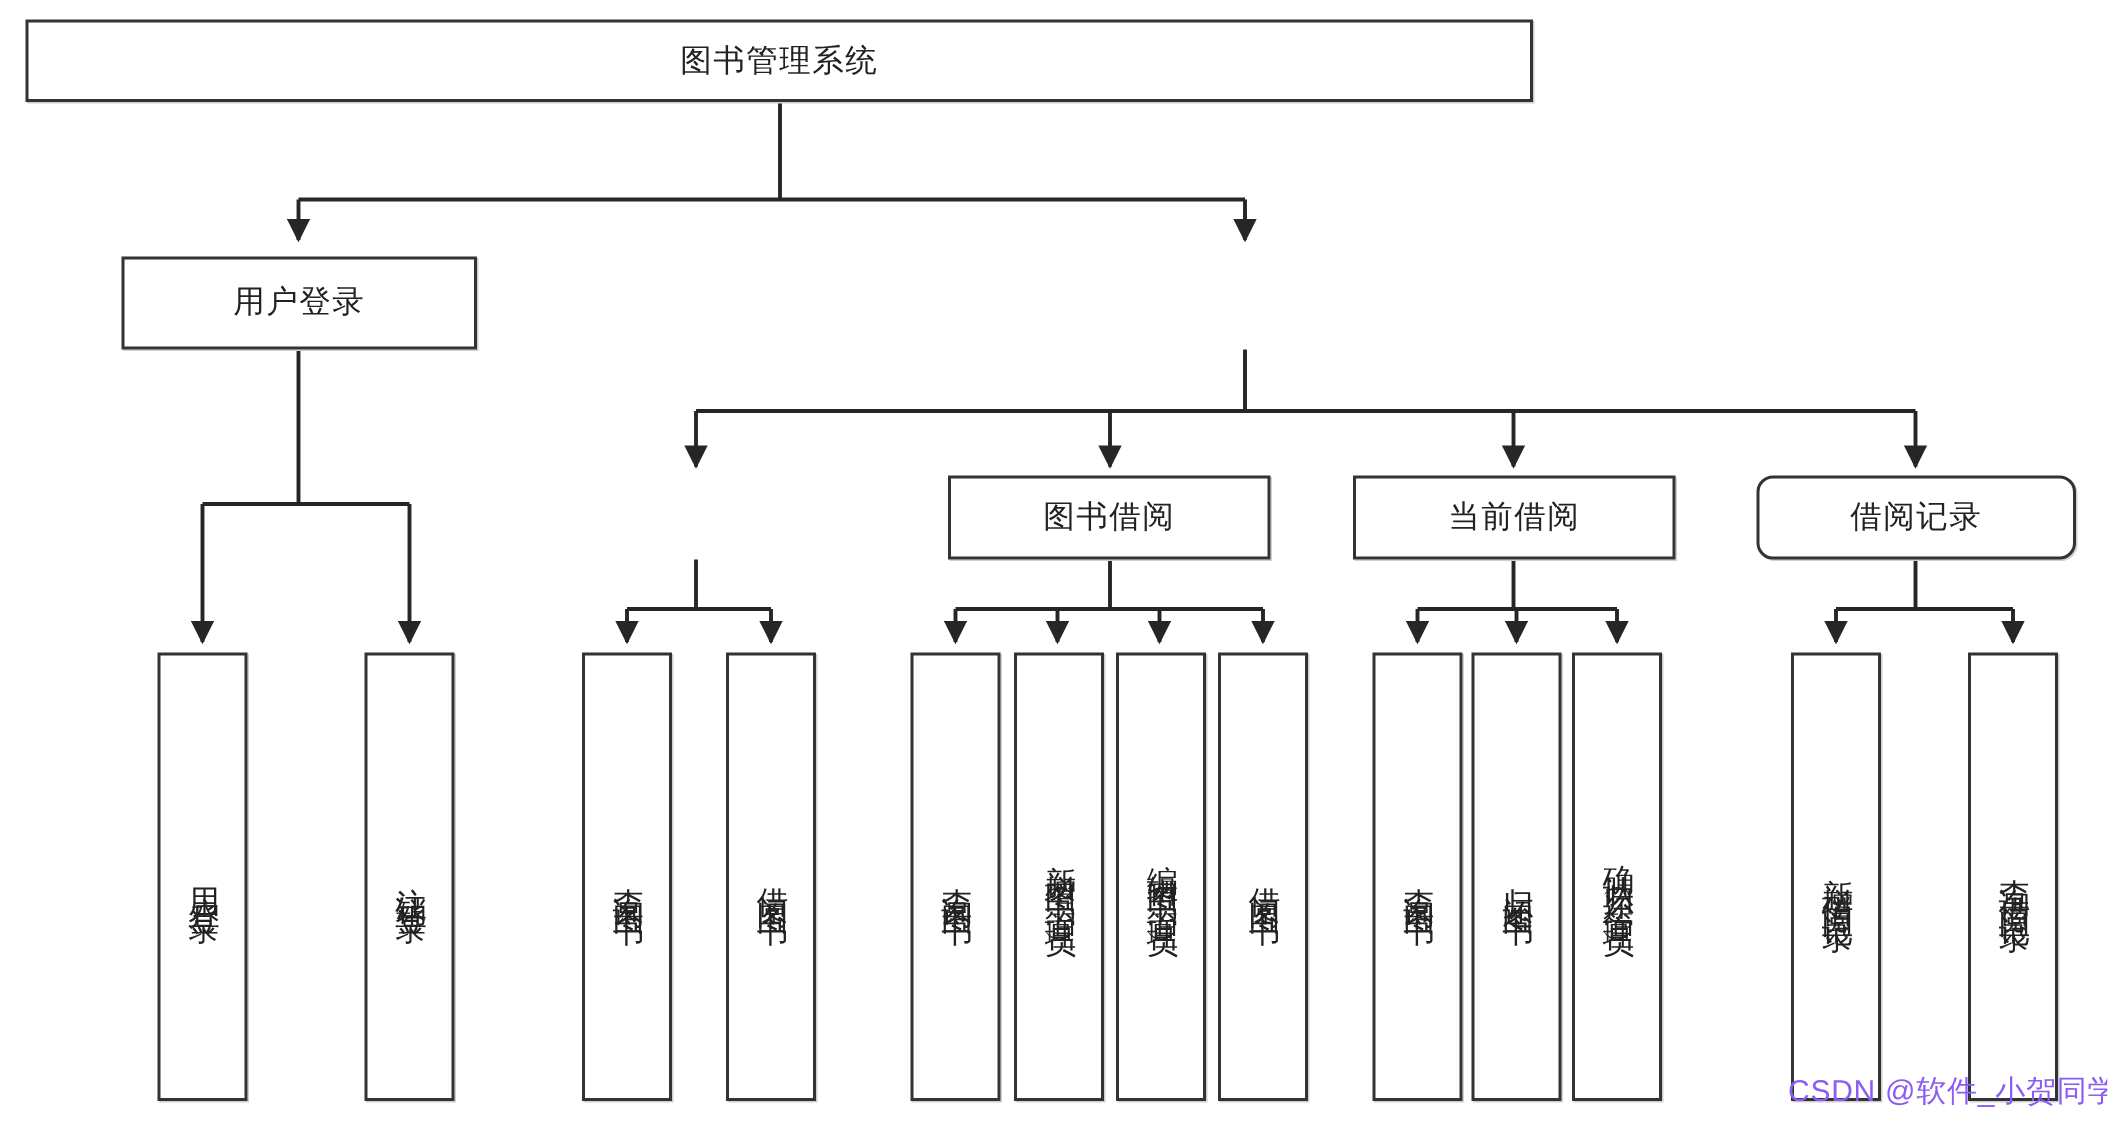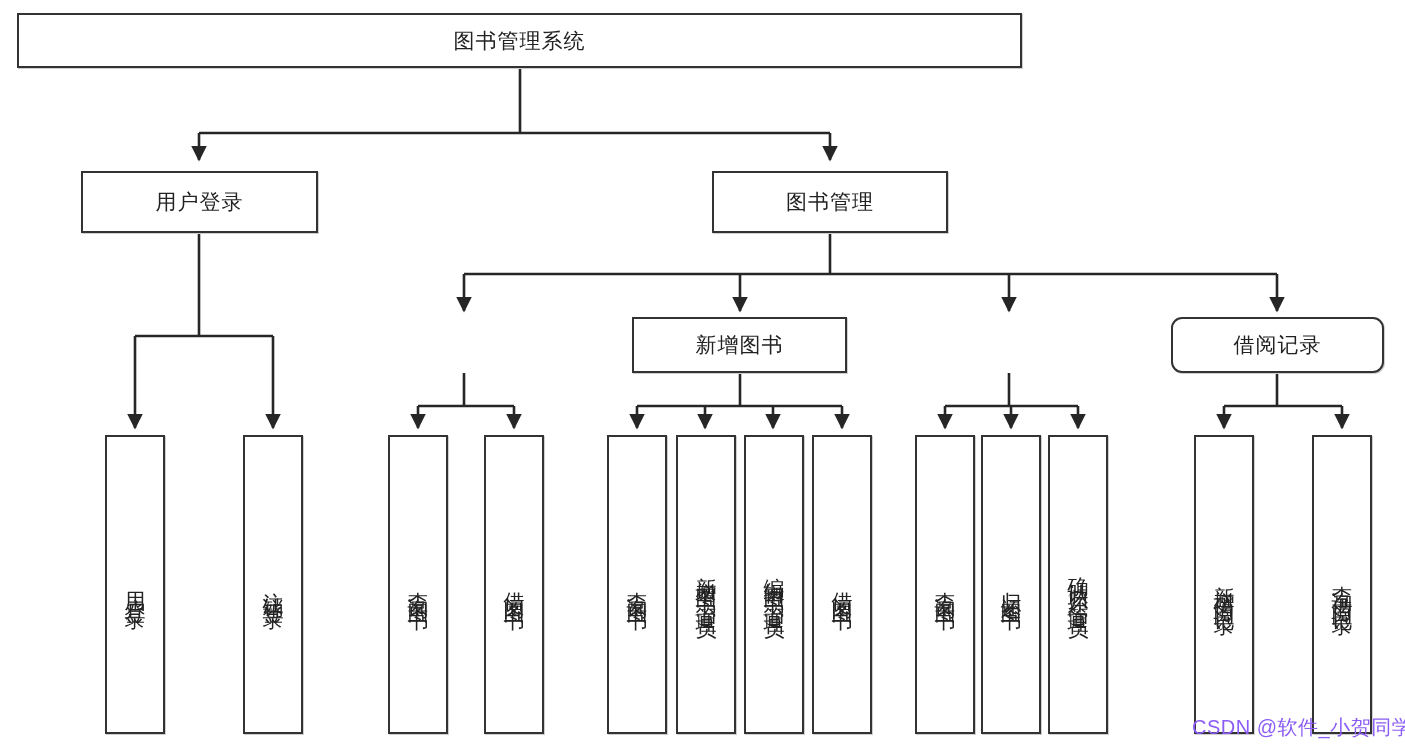--- a/index.html
+++ b/index.html
@@ -118,26 +118,26 @@
     </g>
   </svg>
 
   <div class="node node-h" style="left:17px; top:13px; width:1005px; height:55px;">
     <span class="lbl">图书管理系统</span>
   </div>
 
   <div class="node node-h" style="left:81px; top:171px; width:237px; height:62px;">
     <span class="lbl">用户登录</span>
   </div>
-  <div class="node node-h" style="left:712px; top:171px; width:236px; height:62px;">
-    <span class="lbl">图书管理</span>
-  </div>
 
   <div class="node node-h" style="left:632px; top:317px; width:215px; height:56px;">
-    <span class="lbl">新增图书</span>
+    <span class="lbl">图书借阅</span>
+  </div>
+  <div class="node node-h" style="left:902px; top:317px; width:215px; height:56px;">
+    <span class="lbl">当前借阅</span>
   </div>
   <div class="node node-h" style="left:1171px; top:317px; width:213px; height:56px;border-radius:11px;">
     <span class="lbl">借阅记录</span>
   </div>
 
   <div class="node node-v" style="left:105px; top:435px; width:60px; height:299px;">
     <span class="lbl">用户登录</span>
   </div>
   <div class="node node-v" style="left:243px; top:435px; width:60px; height:299px;">
     <span class="lbl">注销登录</span>

